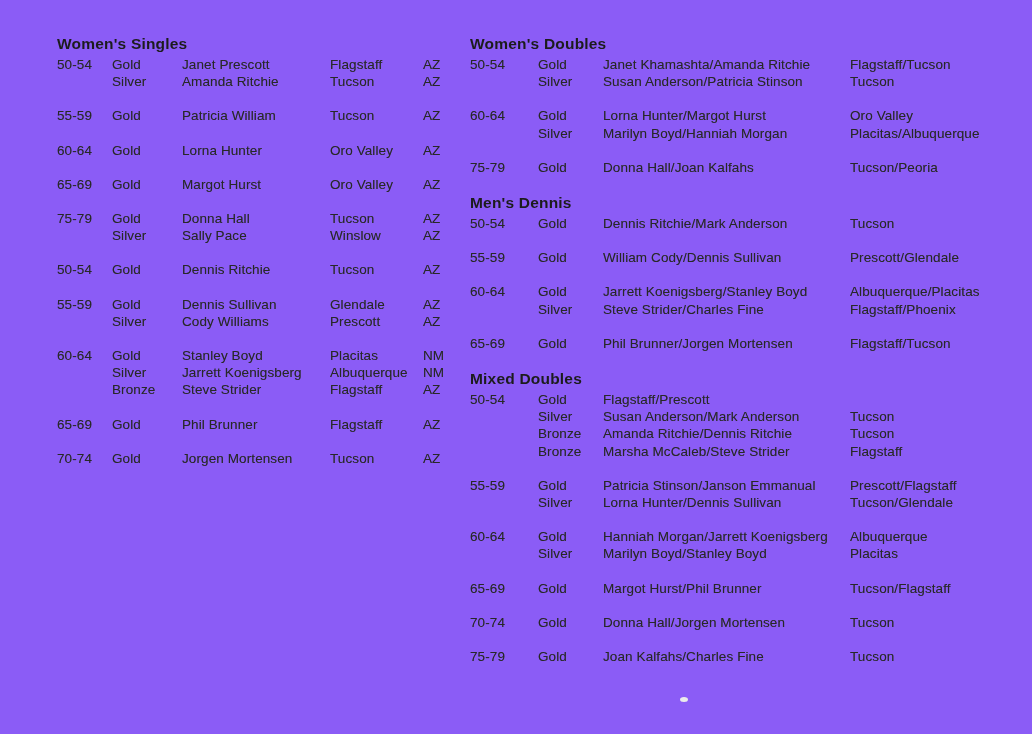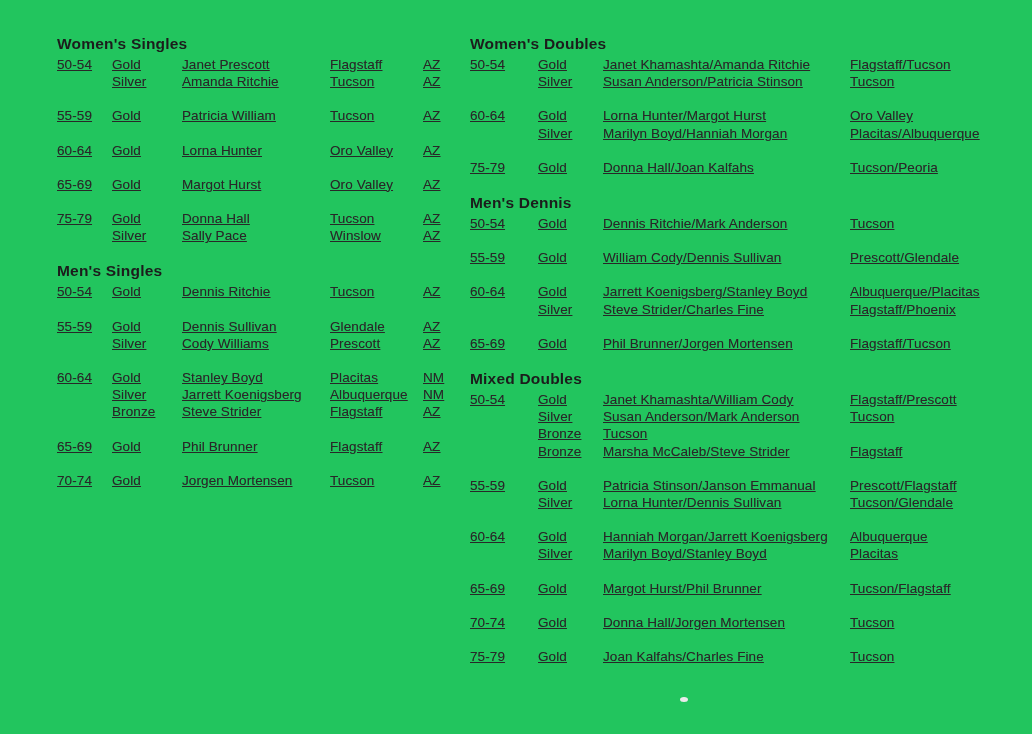--- a/index.html
+++ b/index.html
@@ -4,40 +4,40 @@
 <style>
   html, body {
     margin: 0;
     padding: 0;
     background: #ffffff;
   }
   .page {
     position: relative;
     width: 1032px;
     height: 734px;
-    background: #22c55e;
+    background: #8b5cf6;
     font-family: "Liberation Sans", sans-serif;
     color: #282828;
     overflow: hidden;
   }
   .col {
     position: absolute;
     top: 30px;
   }
   .col-left  { left: 57px;  width: 414px; }
   .col-right { left: 470px; width: 540px; }
   .section-title {
     font-size: 15.5px;
     font-weight: bold;
     color: #1c1c1c;
     letter-spacing: 0.2px;
     margin: 4px 0 3px 0;
     line-height: 19px;
   }
-  .group { margin: 0 0 17px 0; text-decoration: underline; }
+  .group { margin: 0 0 17px 0; }
   .row {
     display: grid;
     font-size: 13.5px;
     line-height: 17.2px;
     letter-spacing: 0.1px;
     white-space: nowrap;
     text-shadow: 0 0 0.5px rgba(60,60,60,0.45);
   }
   .row.singles { grid-template-columns: 55px 70px 148px 93px 1fr; }
   .row.doubles { grid-template-columns: 68px 65px 247px 1fr; }
@@ -113,21 +113,20 @@
           <div class="row singles">
             <span></span>
             <span>Silver</span>
             <span>Sally Pace</span>
             <span>Winslow</span>
             <span>AZ</span>
           </div>
         </div>
       </section>
       <section>
-        <h2 class="section-title">Men's Singles</h2>
         <div class="group">
           <div class="row singles">
             <span>50-54</span>
             <span>Gold</span>
             <span>Dennis Ritchie</span>
             <span>Tucson</span>
             <span>AZ</span>
           </div>
         </div>
         <div class="group">
@@ -269,32 +268,32 @@
             <span>Flagstaff/Tucson</span>
           </div>
         </div>
       </section>
       <section>
         <h2 class="section-title">Mixed Doubles</h2>
         <div class="group">
           <div class="row doubles">
             <span>50-54</span>
             <span>Gold</span>
-            <span>Janet Khamashta/William Cody</span>
             <span>Flagstaff/Prescott</span>
           </div>
           <div class="row doubles">
             <span></span>
             <span>Silver</span>
             <span>Susan Anderson/Mark Anderson</span>
             <span>Tucson</span>
           </div>
           <div class="row doubles">
             <span></span>
             <span>Bronze</span>
+            <span>Amanda Ritchie/Dennis Ritchie</span>
             <span>Tucson</span>
           </div>
           <div class="row doubles">
             <span></span>
             <span>Bronze</span>
             <span>Marsha McCaleb/Steve Strider</span>
             <span>Flagstaff</span>
           </div>
         </div>
         <div class="group">

